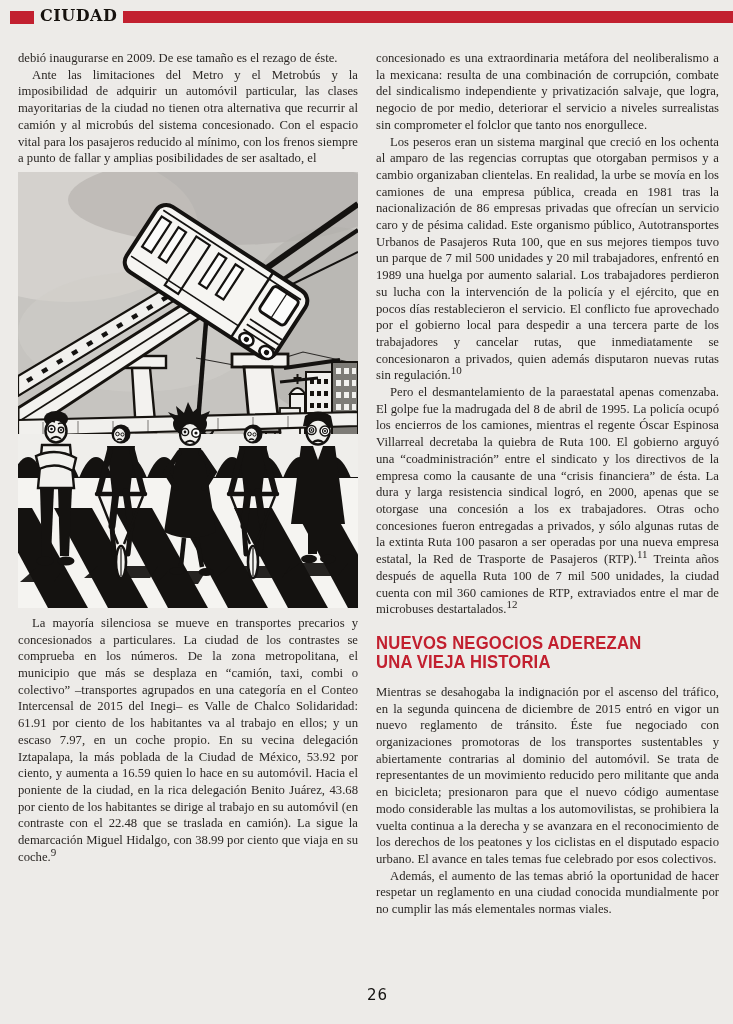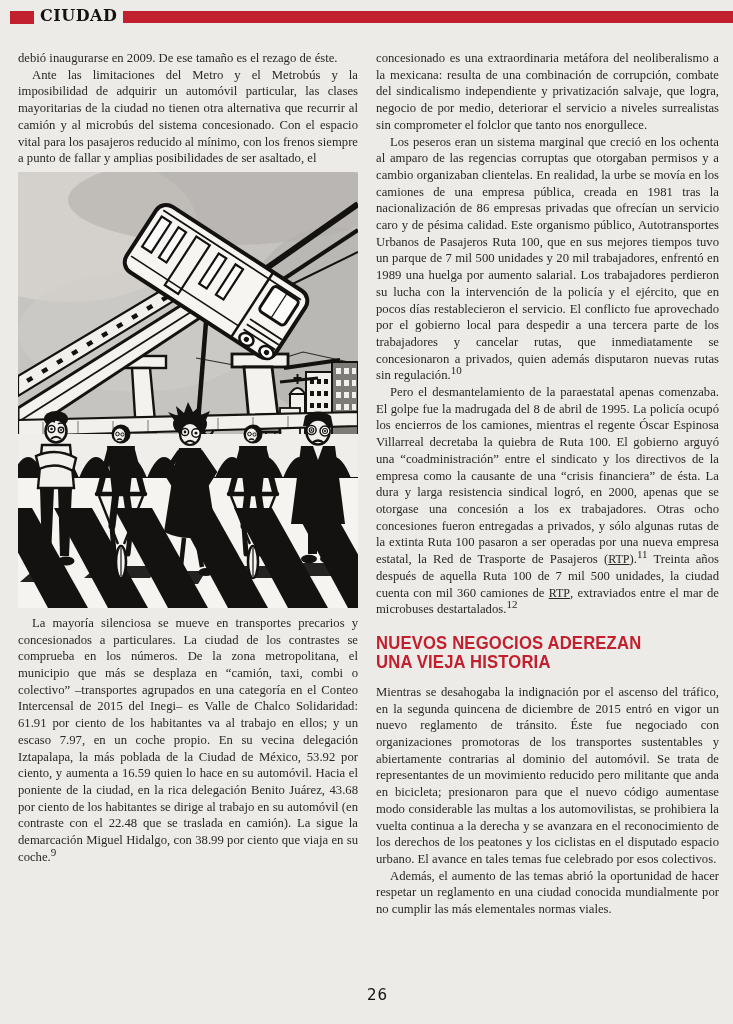--- a/index.html
+++ b/index.html
@@ -12,21 +12,21 @@
   .header .label{font-family:"DejaVu Serif", serif;font-weight:bold;font-size:16px;
                  letter-spacing:.5px;color:#16120e;line-height:1;transform:translateY(-1px);}
   .header .rule{flex:1;height:12px;background:var(--red);}
   
   .columns{position:absolute;top:50px;left:18px;width:701px;display:flex;gap:18px;}
   .col{width:340px;font-size:12.7px;line-height:16.7px;text-align:justify;hyphens:auto;}
   .col.right{width:343px;}
   p{margin:0;}
   p.indent{text-indent:14px;}
   sup{font-size:11px;line-height:0;}
-  .sc{font-variant:small-caps;font-size:.95em;text-decoration:underline;}
+  .sc{font-variant:small-caps;font-size:.95em;}
   figure{margin:5px 0 7px;width:340px;height:436px;}
   figure svg{display:block;}
   .heading{font-family:"Liberation Sans", sans-serif;font-weight:700;color:var(--red);
            font-size:17.5px;line-height:19px;margin:16px 0 12px;letter-spacing:.2px;
            transform:scaleX(.95);transform-origin:left;}
   .pagenum{position:absolute;left:0;right:22px;top:986px;text-align:center;
            font-family:"DejaVu Sans", sans-serif;font-weight:400;font-size:15px;
            letter-spacing:1px;color:#141210;}
 </style>
 </head>

